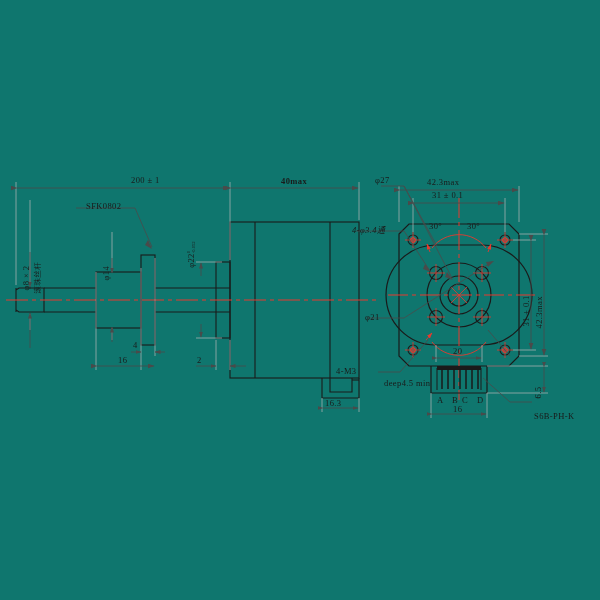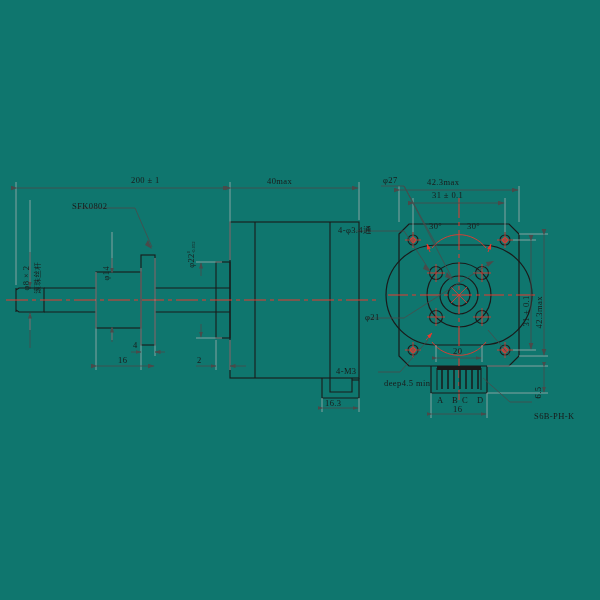--- a/index.html
+++ b/index.html
@@ -276,53 +276,53 @@
     <g stroke="#4a4a4a" stroke-width="0.8" fill="none">
       <line x1="404" y1="186" x2="452" y2="278"></line>
       <path d="M447,272 L453,280 L445,277 z" fill="#4a4a4a" stroke="none"></path>
       <line x1="488" y1="330" x2="510" y2="356"></line>
     </g>
 
   </svg>
 
   <div class="txt" style="left:131px;top:176px;">200 ± 1</div>
 
-  <div class="txt" style="left:267px;top:177px;">40max</div>
-
-  <div class="txt" style="left:72px;top:202px;">SFK0802</div>
+  <div class="txt" style="left:281px;top:177px;font-weight:bold;">40max</div>
+
+  <div class="txt" style="left:86px;top:202px;">SFK0802</div>
 
   <div class="txt vert" style="left:30px;top:282px;">φ8 × 2</div>
 
   <div class="txt vert cjk" style="left:41px;top:286px;">滚珠丝杆</div>
 
   <div class="txt vert" style="left:110px;top:272px;">φ14</div>
 
   <div class="txt vert" style="left:197px;top:258px;">
     <span>φ22</span><span class="frac"><span>0</span><br><span>-0.052</span></span>
   </div>
 
   <div class="txt" style="left:133px;top:341px;">4</div>
 
   <div class="txt" style="left:118px;top:356px;">16</div>
 
   <div class="txt" style="left:197px;top:356px;">2</div>
 
   <div class="txt" style="left:325px;top:399px;">16.3</div>
 
-  <div class="txt" style="left:375px;top:176px;margin-left:8px;">φ27</div>
+  <div class="txt" style="left:375px;top:176px;">φ27</div>
 
   <div class="txt" style="left:427px;top:178px;">42.3max</div>
 
   <div class="txt" style="left:432px;top:191px;">31 ± 0.1</div>
 
   <div class="txt vert" style="left:543px;top:320px;">42.3max</div>
 
   <div class="txt vert" style="left:530px;top:318px;">31 ± 0.1</div>
 
-  <div class="txt" style="left:338px;top:226px;">4-φ3.4通</div>
+  <div class="txt" style="left:352px;top:226px;font-style:italic;">4-φ3.4通</div>
 
   <div class="txt" style="left:429px;top:222px;">30°</div>
 
   <div class="txt" style="left:467px;top:222px;">30°</div>
 
   <div class="txt" style="left:365px;top:313px;">φ21</div>
 
   <div class="txt" style="left:336px;top:367px;">4-M3</div>
 
   <div class="txt" style="left:356px;top:379px;margin-left:28px;">deep4.5 min</div>

